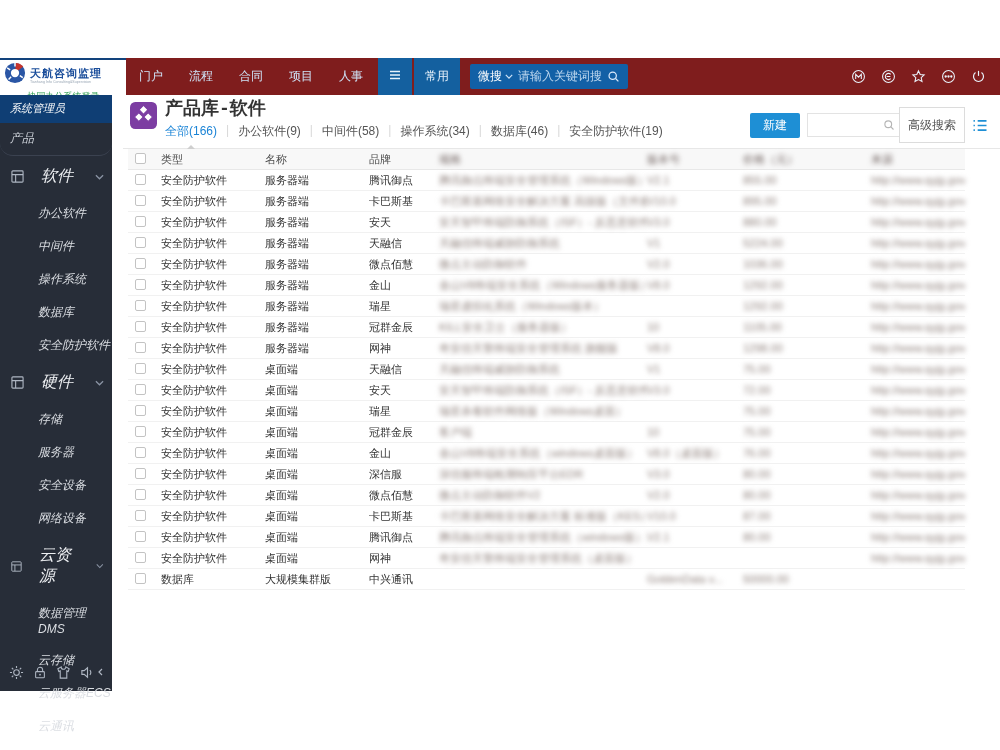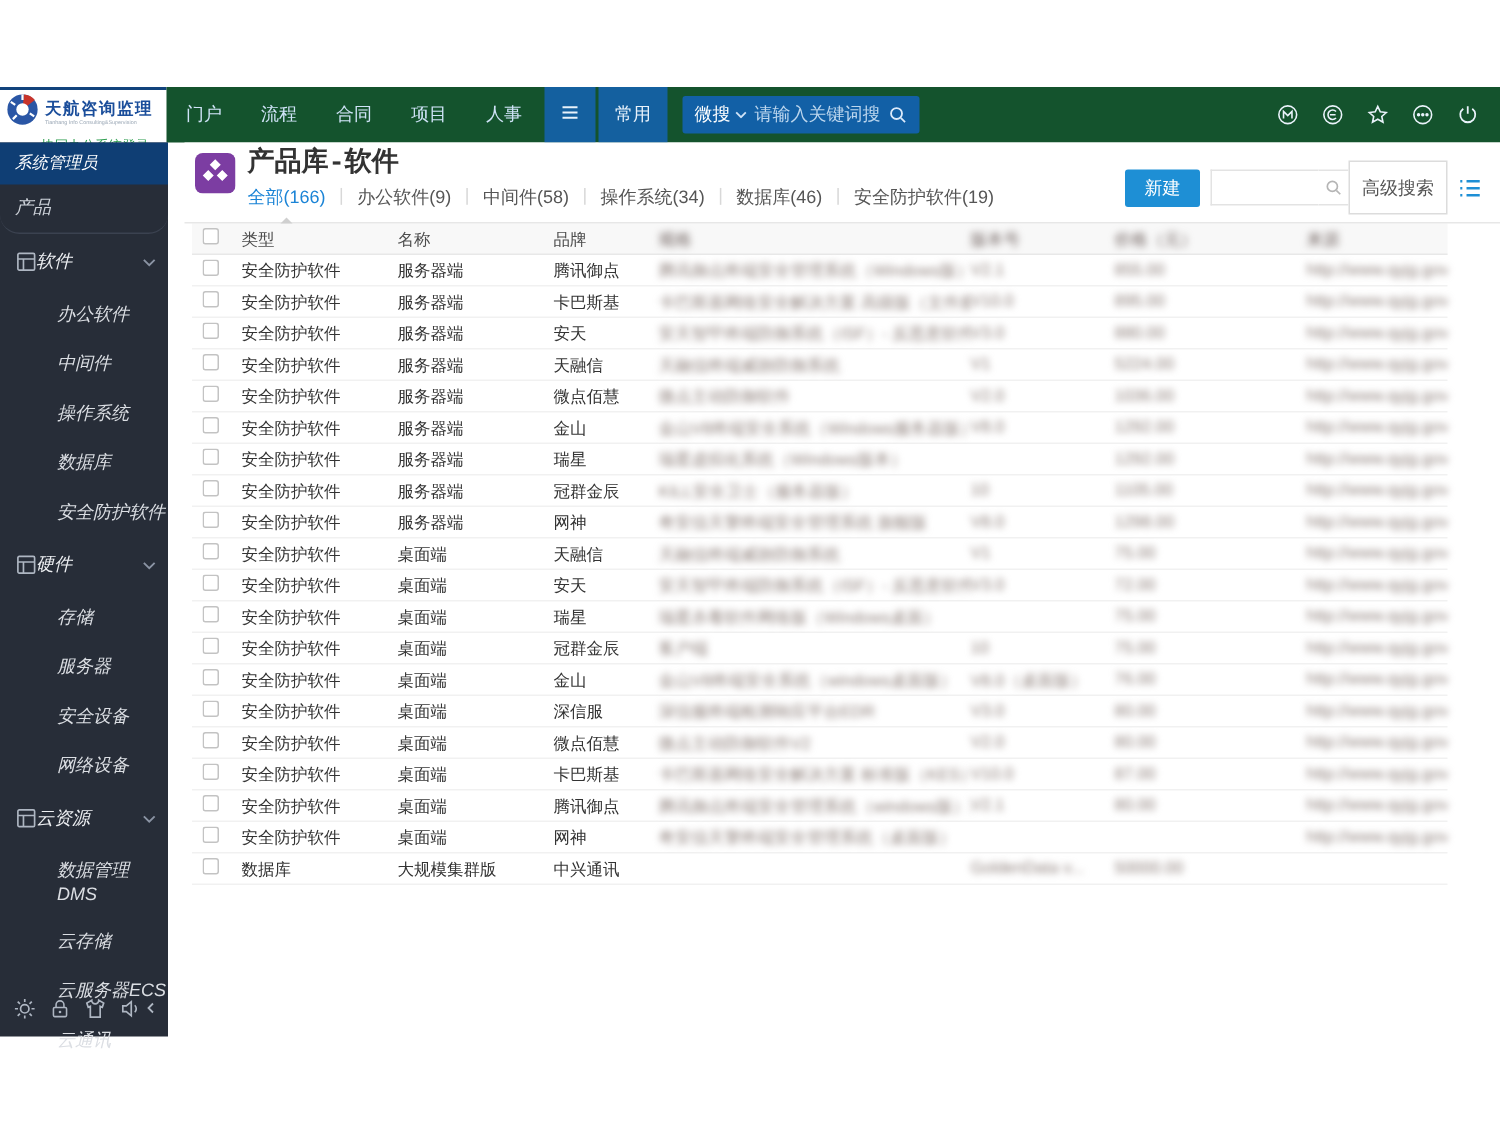--- a/index.html
+++ b/index.html
@@ -1,39 +1,39 @@
 <!DOCTYPE html>
 <html><head>
 <meta charset="utf-8">
 <style>
   * { margin:0; padding:0; box-sizing:border-box; }
   html,body { background:#fff; }
   body { width:1000px; height:750px; position:relative; font-family:"Liberation Sans","DejaVu Sans",sans-serif; overflow:hidden; }
 
   
   .app-header { position:absolute; top:58px; left:0; right:0; height:37px; display:flex; }
-  .logo-area { width:111px; background:#fff; border-top:2px solid #12437c; padding:2px 4px 0 4px; }
+  .logo-area { width:126px; background:#fff; border-top:2px solid #12437c; padding:2px 4px 0 4px; }
   .logo-row { display:flex; align-items:center; gap:4px; }
   .logo-text .cn { font-size:11px; font-weight:bold; color:#1b4e9b; letter-spacing:1px; line-height:12px; }
   .logo-text .en { font-size:4px; color:#9aa7b5; line-height:5px; transform:scale(.9); transform-origin:left; }
   .logo-login { font-size:9px; color:#2e9e4f; margin:2px 0 0 18px; }
-  .topnav { flex:1; background:#14532d; display:flex; align-items:center; color:#cfe3f7; font-size:12px;text-align:center; }
+  .topnav { flex:1; background:#7f1d1d; display:flex; align-items:center; color:#cfe3f7; font-size:12px;text-align:center; }
   .nav-item { padding:0 13px; height:37px; line-height:37px; cursor:pointer; }
   .nav-box { background:#14609f; height:37px; line-height:37px; padding:0 11px; color:#e8f2fb; margin-left:2px; cursor:pointer; }
   .nav-search { margin-left:10px; background:#1260a6; height:25px; border-radius:2px; display:flex; align-items:center; padding:0 8px; gap:5px; color:#cfe3f7; }
   .nav-search .scope { display:flex; align-items:center; gap:3px; font-size:12px; color:#fff; }
   .nav-search .ph { font-size:12px; color:#bcd6ee; }
   .hdr-icons { margin-left:auto; display:flex; align-items:center; gap:15px; padding-right:14px; color:#eaf3fb; }
   .hdr-icons svg { display:block; }
 
   
   .sidebar { position:absolute; top:95px; left:0; width:112px; height:596px; background:#272d38; color:#d6d9de;font-style:italic; }
   .sb-role { background:#0f3e74; color:#fff; font-size:11px; padding:6px 10px 7px; }
   .sb-section { padding:7px 10px 8px; font-size:12px; color:#ced3da; border-bottom:1px solid #3b4250;border-radius:13px; }
-  .sb-group-hd { display:flex; align-items:center; gap:0; padding:10px 8px 10px 11px; font-size:12px; color:#eef0f3; cursor:pointer; }
+  .sb-group-hd { display:flex; align-items:center; gap:17px; padding:10px 8px 10px 11px; font-size:16px; color:#eef0f3; cursor:pointer; }
   .sb-group-hd .chev { margin-left:auto; color:#8a93a3; }
   .sb-child { padding:8px 0 8px 38px; font-size:12px; color:#dbdee3; cursor:pointer; }
   .sb-footer { position:absolute; bottom:0; left:0; width:100%; height:38px; display:flex; align-items:center; justify-content:space-evenly; color:#aeb6c2; }
   .sb-footer svg { display:block; }
 
   
   .main { position:absolute; top:95px; left:123px; right:0; bottom:0; background:#fff; }
   .page-head { position:relative; padding:7px 12px 0 7px; border-bottom:1px solid #e7e7e7; }
   .ph-flex { display:flex; gap:8px; }
   .ph-title { font-size:18px; font-weight:bold; color:#333; line-height:15px;font-family:Liberation Mono, monospace; }

